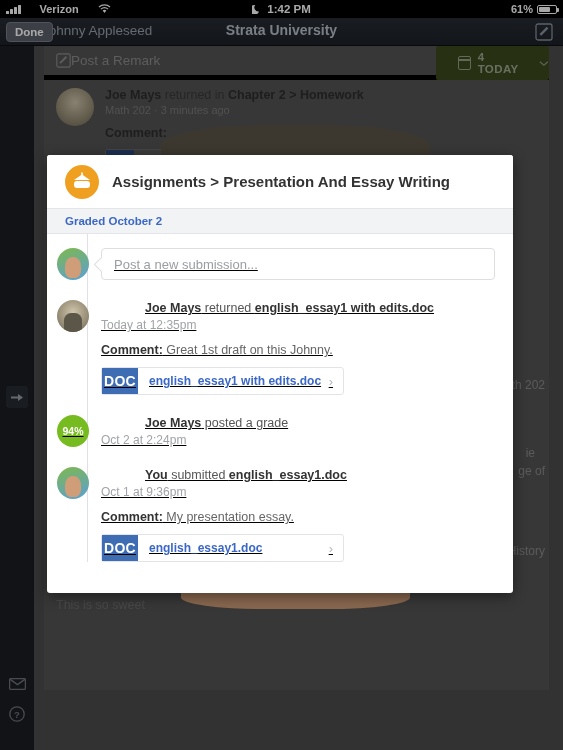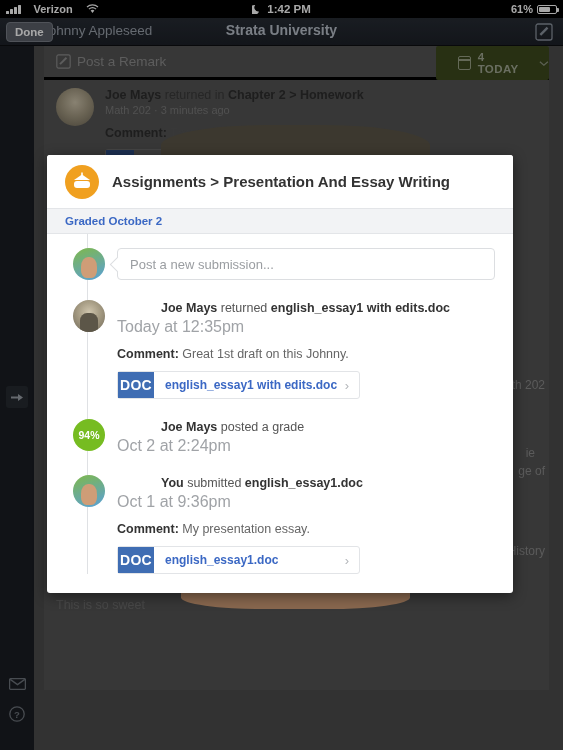--- a/index.html
+++ b/index.html
@@ -10,21 +10,21 @@
     background: #1a1d22;
   }
   #app { position: relative; width: 563px; height: 750px; }
 
   
   .statusbar {
     position: absolute; top: 0; left: 0; width: 563px; height: 18px;
     background: #000; color: #fff;
     display: flex; align-items: center; font-size: 11px; font-weight: bold;
   }
-  .sb-left { display: flex; align-items: center; gap: 13px; padding-left: 6px; }
+  .sb-left { display: flex; align-items: center; gap: 19px; padding-left: 6px; }
   .sb-center {
     position: absolute; left: 0; right: 0; text-align: center;
     font-size: 11.5px; font-weight: bold;
   }
   .sb-right {
     position: absolute; right: 6px; display: flex; align-items: center; gap: 4px;
     font-size: 11px; font-weight: bold; margin-left: 45px;
   }
   .bars { display: flex; align-items: flex-end; gap: 1.5px; height: 9px; }
   .bars i { display: block; width: 2.5px; background: #fff; border-radius: .5px; }
@@ -72,22 +72,22 @@
   .bgpage {
     position: absolute; left: 34px; top: 46px; right: 0; bottom: 0;
     background: #4d4d4d;
   }
   .bg-card {
     position: absolute; left: 10px; top: 0; right: 14px; bottom: 60px;
     background: #545454;
   }
   .remark-bar {
     position: absolute; left: 0; top: 0; right: 0; height: 34px;
-    border-bottom: 3px solid #000000;
-    display: flex; align-items: center; padding-left: 12px; gap: 6px;
+    border-bottom: 5px solid #000000;
+    display: flex; align-items: center; padding-left: 12px; gap: 0;
   }
   .remark-text { color: #8d8d8d; font-size: 13.5px; }
   .today-btn {
     position: absolute; right: 0; top: 0; width: 113px; height: 34px;
     background: #3d4a1e; display: flex; align-items: center; gap: 7px;
     padding-left: 22px; border-radius: 2px;
   }
   .today-label { color: #a2a893; font-size: 11.5px; font-weight: bold; letter-spacing: .4px; }
   .cal-icon { width: 14px; height: 14px; border: 1.5px solid #98a085; border-radius: 2px; position: relative; }
   .cal-icon::before { content:""; position:absolute; left:-1.5px; right:-1.5px; top:2px; height:1.5px; background:#98a085;}
@@ -130,21 +130,21 @@
     background: #f0a020; flex: none; position: relative;
   }
   .modal-title { font-size: 15px; font-weight: bold; color: #333; }
   .graded-bar {
     height: 26px; background: #f2f3f5; border-top: 1px solid #e3e5e8;
     border-bottom: 1px solid #e3e5e8;
     display: flex; align-items: center; padding-left: 18px;
   }
   .graded-text { color: #3b68c4; font-size: 11.5px; font-weight: bold; }
 
-  .modal-body { position: relative; padding: 14px 18px 0 26px; }
+  .modal-body { position: relative; padding: 14px 18px 0 10px; text-decoration: underline; }
   .timeline { position: absolute; left: 40px; top: 0; bottom: 0; width: 1px; background: #dfe1e4; }
 
   .compose-row { display: flex; gap: 12px; align-items: flex-start; position: relative; }
   .av { width: 32px; height: 32px; border-radius: 50%; flex: none; overflow: hidden; position: relative; z-index: 2; }
   .sub-input {
     flex: 1; height: 32px; border: 1px solid #dcdee1; border-radius: 4px;
     display: flex; align-items: center; padding-left: 12px; position: relative;
     background: #fff;
   }
   .sub-input::before {
@@ -153,21 +153,21 @@
     border-left: 1px solid #dcdee1; border-bottom: 1px solid #dcdee1;
     transform: rotate(45deg);
   }
   .sub-ph { color: #9a9da1; font-size: 13px; }
 
   .entry { display: flex; gap: 12px; margin-top: 20px; position: relative; }
   .entry-body { flex: 1; padding-top: 1px; }
   .e-title { font-size: 12.5px; color: #333; margin-left: 44px; }
   .e-title b { font-weight: bold; }
   .e-title .reg { font-weight: normal; color: #555; }
-  .e-time { color: #a0a3a7; font-size: 16px; margin-top: 3px; }
+  .e-time { color: #a0a3a7; font-size: 12px; margin-top: 3px; }
   .e-comment { font-size: 12.5px; color: #666; margin-top: 11px; }
   .e-comment b { color: #333; }
   .docchip {
     margin-top: 10px; width: 243px; height: 28px;
     border: 1px solid #e2e4e7; border-radius: 3px; background: #fff;
     display: flex; align-items: center;
   }
   .doc-badge {
     width: 36px; height: 26px; background: #3f6db3; color: #fff;
     font-size: 14px; font-weight: bold; letter-spacing: .3px;

